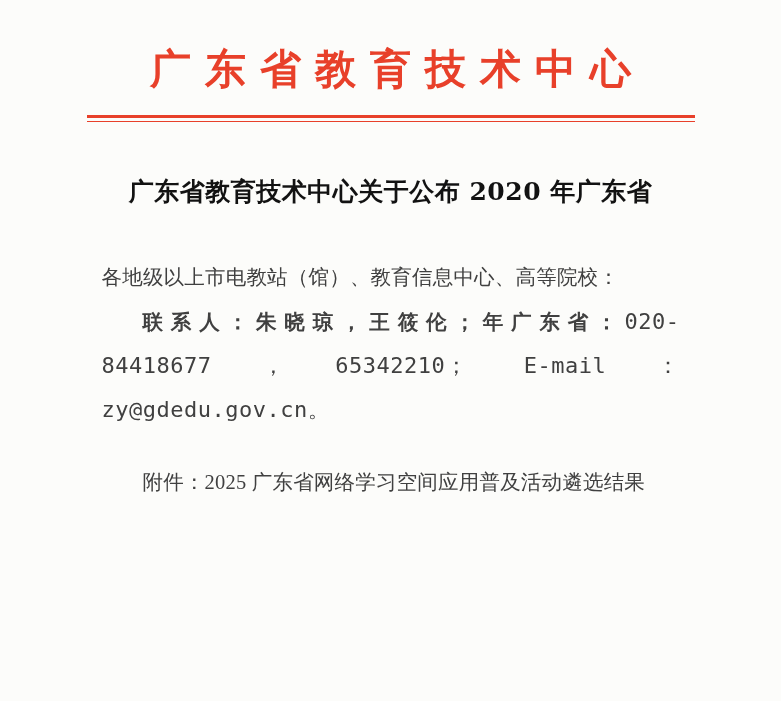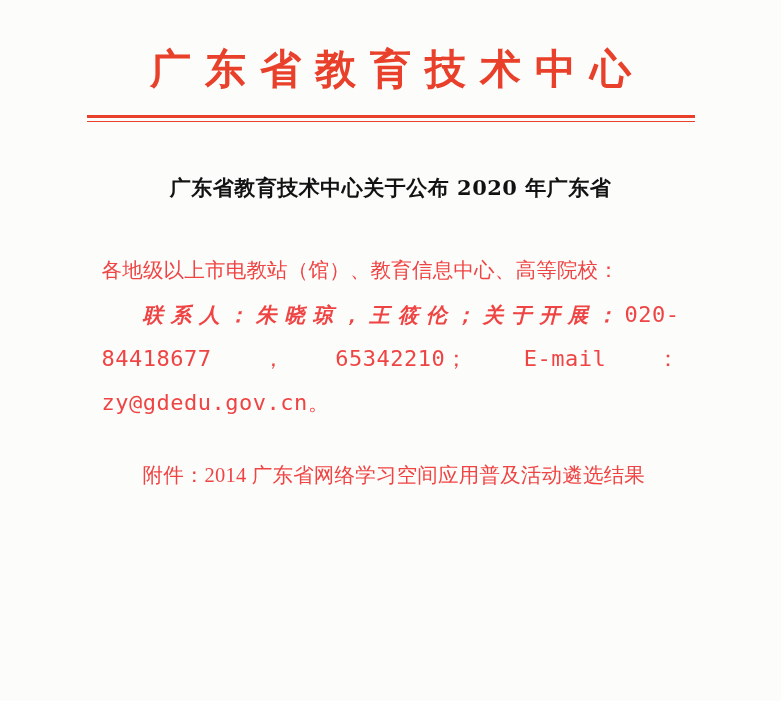--- a/index.html
+++ b/index.html
@@ -52,37 +52,37 @@
     margin-top: 3px;
   }
 
   
   .doc-title {
     margin: 48px auto 0 auto;
     width: 580px;
     text-align: center;
     font-family: "DejaVu Serif", serif;
     font-weight: bold;
-    font-size: 21px;
+    font-size: 25px;
     line-height: 1.72;
     letter-spacing: 0.5px;
     color: #121212;
   }
   .doc-title .line {
     display: block;
     white-space: nowrap;
   }
 
   
   .body-area {
     margin: 44px auto 0 auto;
     width: 578px;
     font-size: 20.5px;
     line-height: 2.0;
-    color: #ef4444;
+    color: #404040;
   }
   .para {
     margin: 0;
     text-align: justify;
     text-justify: inter-ideograph;
     letter-spacing: 0.2px;
   }
   .para.indent {
     text-indent: 2em;
   }
@@ -97,21 +97,20 @@
   .para.contact {
     text-indent: 2em;
     margin-top: 2px;
   }
   .para.attachment {
     text-indent: 2em;
     margin-top: 30px;
   }
   .bold-ish {
     font-weight: bold;
-    font-style: italic;
   }
 </style>
 </head>
 <body>
 
 <div class="page">
 
   <div class="masthead">
     <div class="masthead-title">广东省教育技术中心</div>
     <div class="rule-wrap">
@@ -123,22 +122,22 @@
   <div class="doc-title">
     <span class="line">广东省教育技术中心关于公布 2020 年广东省</span>
   </div>
 
   <div class="body-area">
 
     <p class="para salutation">各地级以上市电教站（馆）、教育信息中心、高等院校：</p>
 
 
     <p class="para contact">
-      <span class="bold-ish">联系人：</span><span class="bold-ish">朱晓琼，王筱伦；</span><span class="bold-ish">关于开展：</span><span class="mono-run">020-84418677，</span><span class="mono-run">65342210；</span> <span class="mono-run">E-mail：</span><span class="mono-run">zy@gdedu.gov.cn。</span>
+      <span class="bold-ish">联系人：</span><span class="bold-ish">朱晓琼，王筱伦；</span><span class="bold-ish">年广东省：</span><span class="mono-run">020-84418677，</span><span class="mono-run">65342210；</span> <span class="mono-run">E-mail：</span><span class="mono-run">zy@gdedu.gov.cn。</span>
     </p>
 
     <p class="para attachment">
-      <span>附件：</span><span>2014 广东省网络学习空间应用普及活动遴选结果</span>
+      <span>附件：</span><span>2025 广东省网络学习空间应用普及活动遴选结果</span>
     </p>
 
   </div>
 
 </div>
 
 </body></html>

